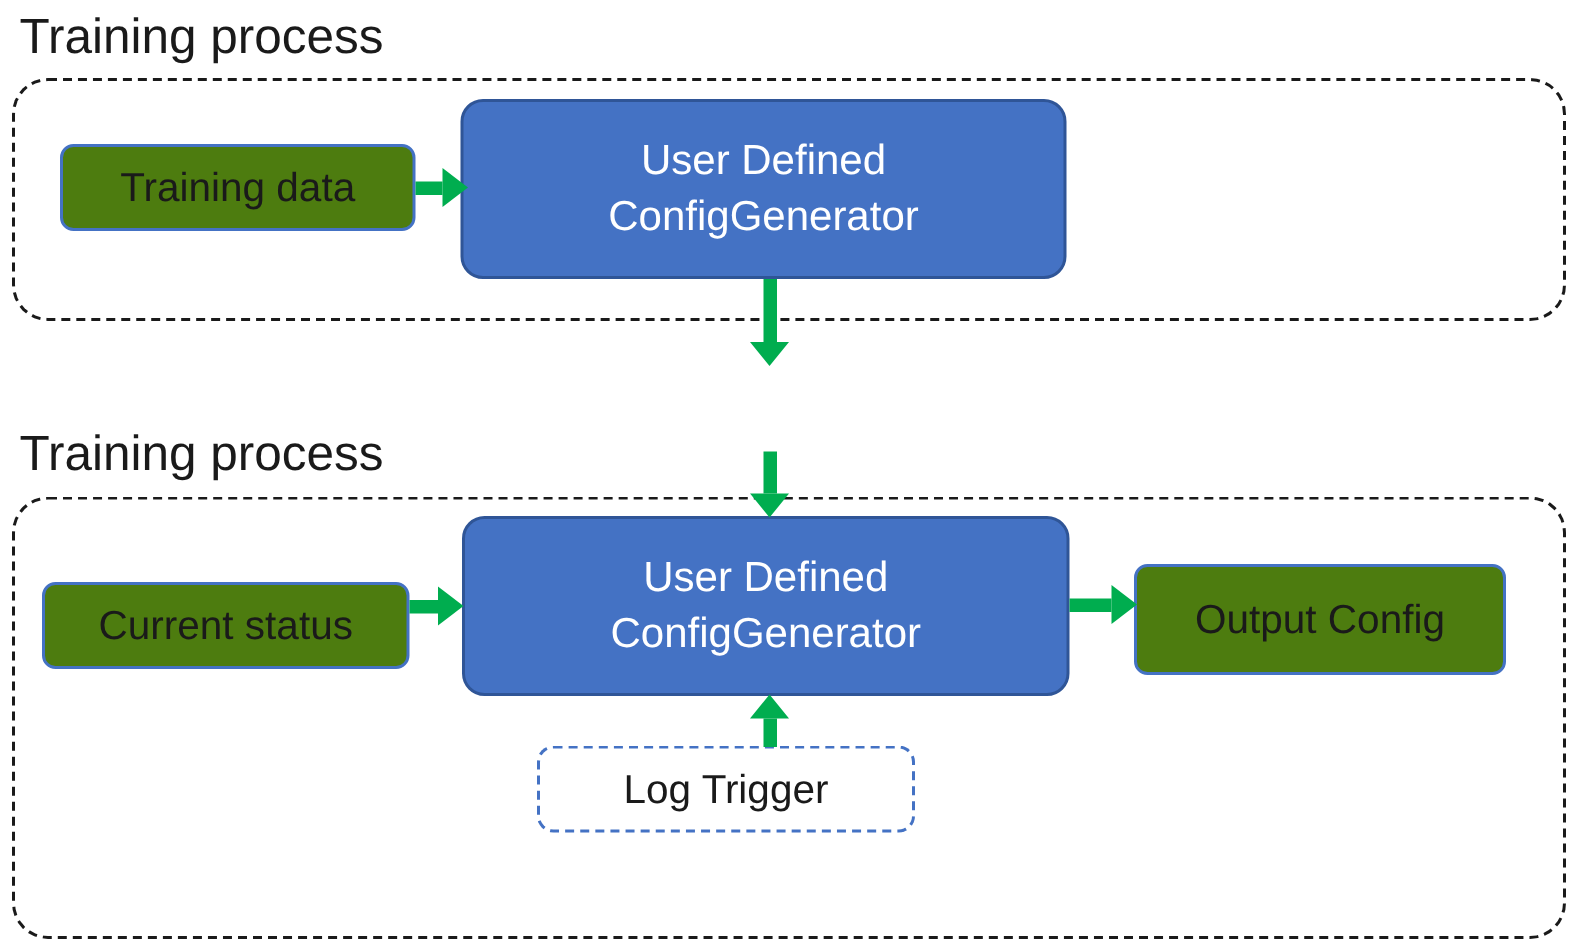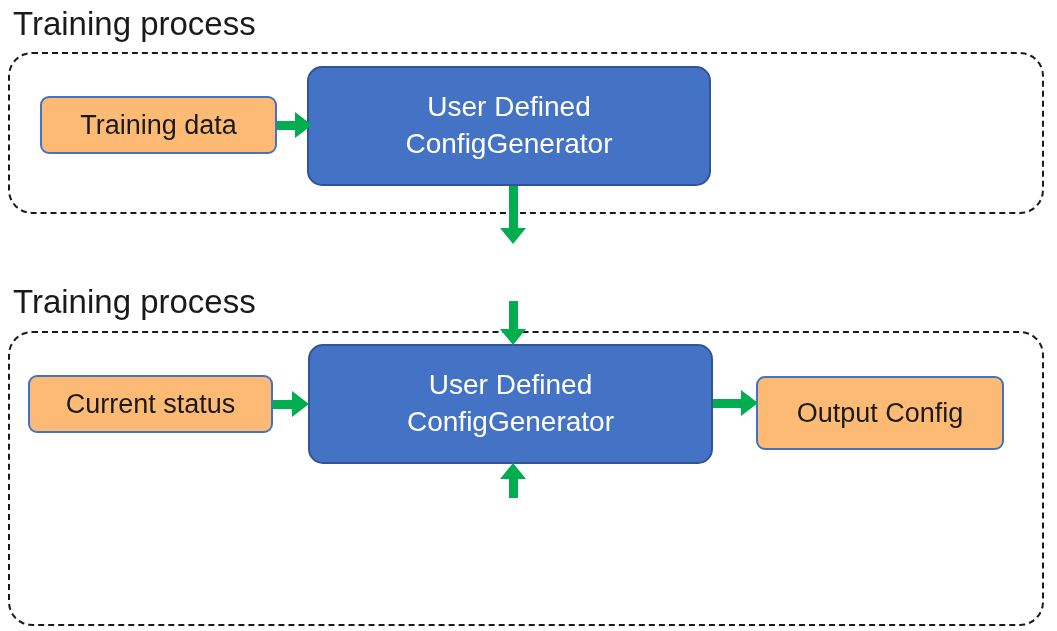--- a/index.html
+++ b/index.html
@@ -12,21 +12,21 @@
   }
   *{margin:0;padding:0;box-sizing:border-box;}
   html,body{background:#ffffff;}
   body{font-family:"Liberation Sans", sans-serif;color:var(--text);}
   .canvas{position:relative;width:1057px;height:631px;background:#ffffff;overflow:hidden;}
 
   .section-label{position:absolute;font-size:33px;color:var(--text);white-space:nowrap;}
 
   .dashed-container{position:absolute;border:2.5px dashed var(--dash);border-radius:24px;z-index:0;}
 
-  .io-box{position:absolute;background:#fdba74;border:2px solid var(--io-border);border-radius:9px;
+  .io-box{position:absolute;background:#4d7c0f;border:2px solid var(--io-border);border-radius:9px;
           display:flex;align-items:center;justify-content:center;font-size:27px;z-index:1;}
 
   .gen-box{position:absolute;background:var(--blue-fill);border:2px solid var(--blue-border);border-radius:15px;
            display:flex;flex-direction:column;align-items:center;justify-content:center;
            color:#ffffff;font-size:28px;line-height:1.32;z-index:1;}
 
   .trigger-box{position:absolute;background:#ffffff;border:2.5px dashed var(--io-border);border-radius:11px;
                display:flex;align-items:center;justify-content:center;font-size:27px;}
 
   
@@ -73,21 +73,21 @@
 
   <div class="arrow arrow-down" style="left:500px;top:301px;width:26px;height:44px;">
     <div class="shaft"></div>
     <div class="head"></div>
   </div>
 
   <div class="section-label" style="left:13px;top:283px;">Training process</div>
 
   <div class="dashed-container" style="left:8px;top:331px;width:1036px;height:295px;"></div>
 
-  <div class="io-box" style="left:28px;top:375px;width:245px;height:58px;">Current status</div>
+  <div class="io-box" style="left:28px;top:388px;width:245px;height:58px;">Current status</div>
 
   <div class="arrow arrow-right" style="left:273px;top:391px;width:36px;height:26px;">
     <div class="shaft"></div>
     <div class="head"></div>
   </div>
 
   <div class="gen-box" style="left:308px;top:344px;width:405px;height:120px;">
     <div>User Defined</div>
     <div>ConfigGenerator</div>
   </div>
@@ -97,15 +97,16 @@
     <div class="head"></div>
   </div>
 
   <div class="io-box" style="left:756px;top:376px;width:248px;height:74px;">Output Config</div>
 
   <div class="arrow arrow-up" style="left:500px;top:463px;width:26px;height:35px;">
     <div class="head"></div>
     <div class="shaft"></div>
   </div>
 
+  <div class="trigger-box" style="left:358px;top:497px;width:252px;height:58px;z-index:1;">Log Trigger</div>
 
 
 </div>
 
 </body></html>

